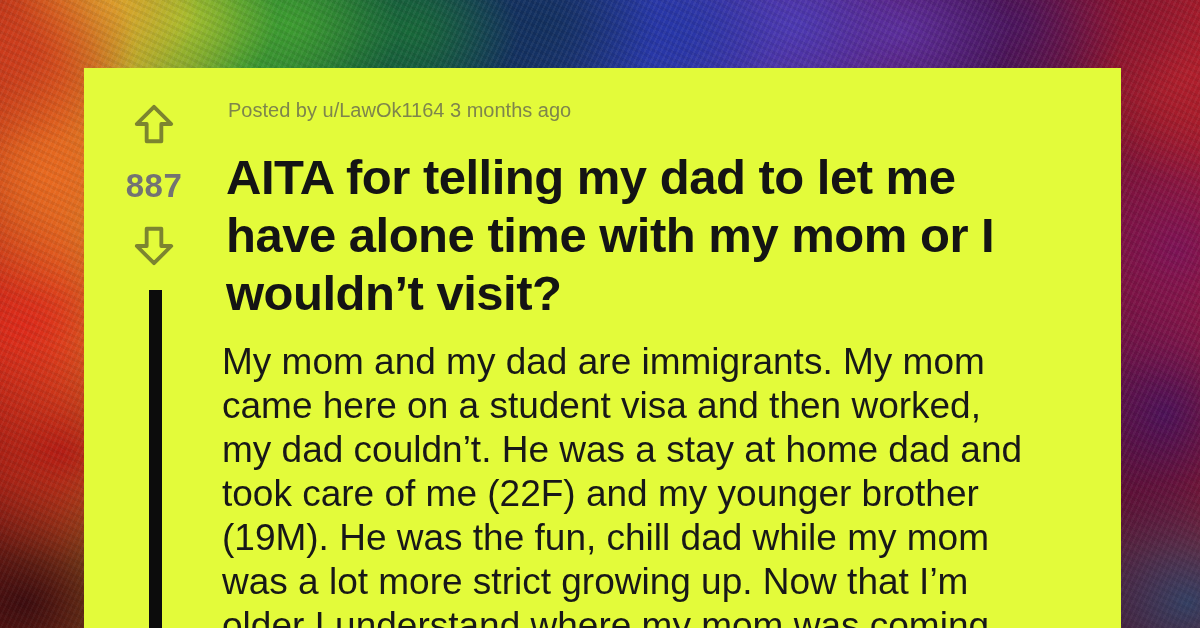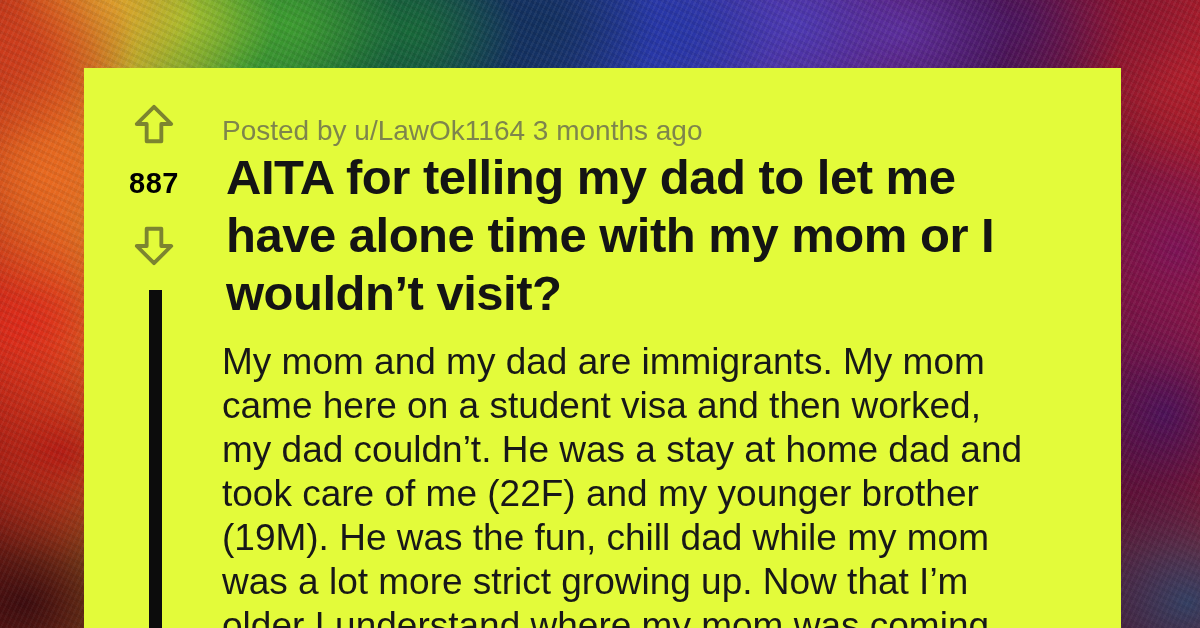--- a/index.html
+++ b/index.html
@@ -69,39 +69,38 @@
     cursor: pointer;
   }
   .upvote   { top: 32px; }
   .downvote { top: 152px; height: 52px; }
   .upvote svg, .downvote svg { width: 100%; height: 100%; display: block; }
 
   .vote-count {
     position: absolute;
     left: 22px; top: 99px; width: 96px;
     text-align: center;
-    font-size: 29px; font-weight: 700;
-    color: #000000;
+    font-size: 33px; font-weight: 700;
+    color: #737373;
     letter-spacing: 0.5px;
   }
 
   .quote-bar {
     position: absolute;
     left: 65px; top: 222px;
     width: 13px; height: 400px;
     background: #0c0c0c;
   }
 
   .post-meta {
     position: absolute;
-    left: 138px; top: 31px;
-    font-size: 28px; font-weight: 500;
+    left: 144px; top: 31px;
+    font-size: 20px; font-weight: 500;
     color: #7e854c;
     white-space: nowrap;
-    margin-top: 16px;
   }
   .post-meta a { color: #7e854c; text-decoration: none; }
 
   .post-title {
     position: absolute;
     left: 138px; top: 76px;
     width: 880px;
     font-size: 49px; line-height: 58px; font-weight: 700;
     color: #141414;
     letter-spacing: -0.5px;

